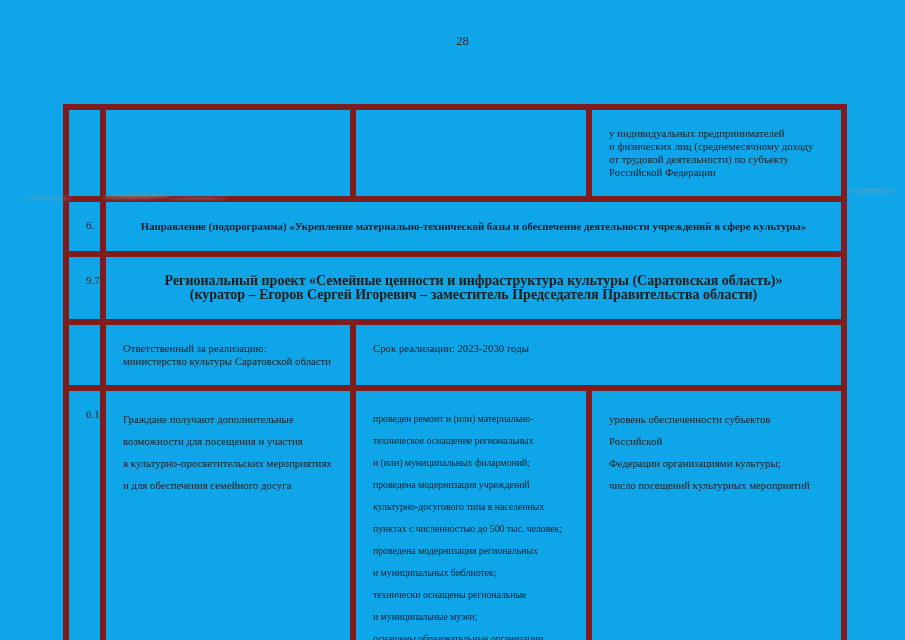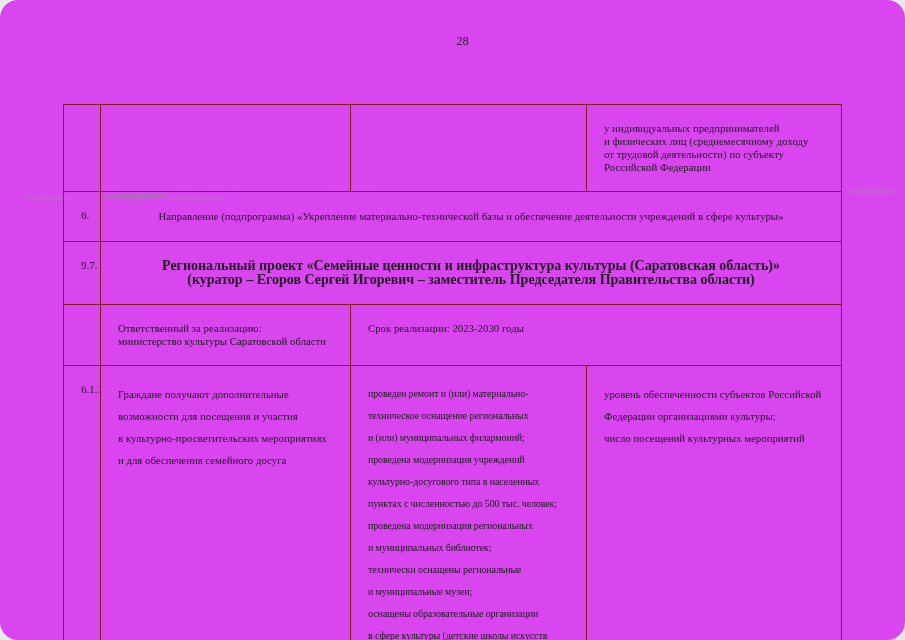--- a/index.html
+++ b/index.html
@@ -4,45 +4,44 @@
 <style>
   html, body {
     margin: 0;
     padding: 0;
     background: #e8e8e8;
   }
   .page {
     position: relative;
     width: 905px;
     height: 640px;
-    background: #d946ef;
+    background: #0ea5e9;
     overflow: hidden;
     font-family: "Liberation Serif", "DejaVu Serif", serif;
     color: #1c1c1c;
-    border-radius: 18px;
   }
   .page-number {
     position: absolute;
     top: 34px;
     left: 20px;
     width: 885px;
     text-align: center;
     font-size: 12.5px;
     color: #2a2a2a;
   }
   table.doc-table {
     position: absolute;
     left: 63px;
     top: 104px;
     width: 778px;
     border-collapse: collapse;
     table-layout: fixed;
   }
   table.doc-table td {
-    border: 1px solid #7f1d1d;
+    border: 6px solid #7f1d1d;
     padding: 17px;
     vertical-align: top;
     overflow: hidden;
   }
   td.num {
     text-align: center;
     font-size: 11px;
     padding-top: 2px;
     line-height: 13px;
   }
@@ -56,21 +55,21 @@
     line-height: 12.9px;
     padding-top: 1px;
   }
   td.col3 {
     font-size: 10px;
     line-height: 22px;
     letter-spacing: -0.12px;
     font-family: Liberation Serif, serif;
   }
   td.bold-row {
-    font-weight: normal;
+    font-weight: bold;
     font-size: 10.8px;
     text-align: center;
     white-space: nowrap;
     padding-top: 3px;
     line-height: 15px;
   }
   td.bold-row2 {
     font-weight: bold;
     font-size: 14px;
     text-align: center;

